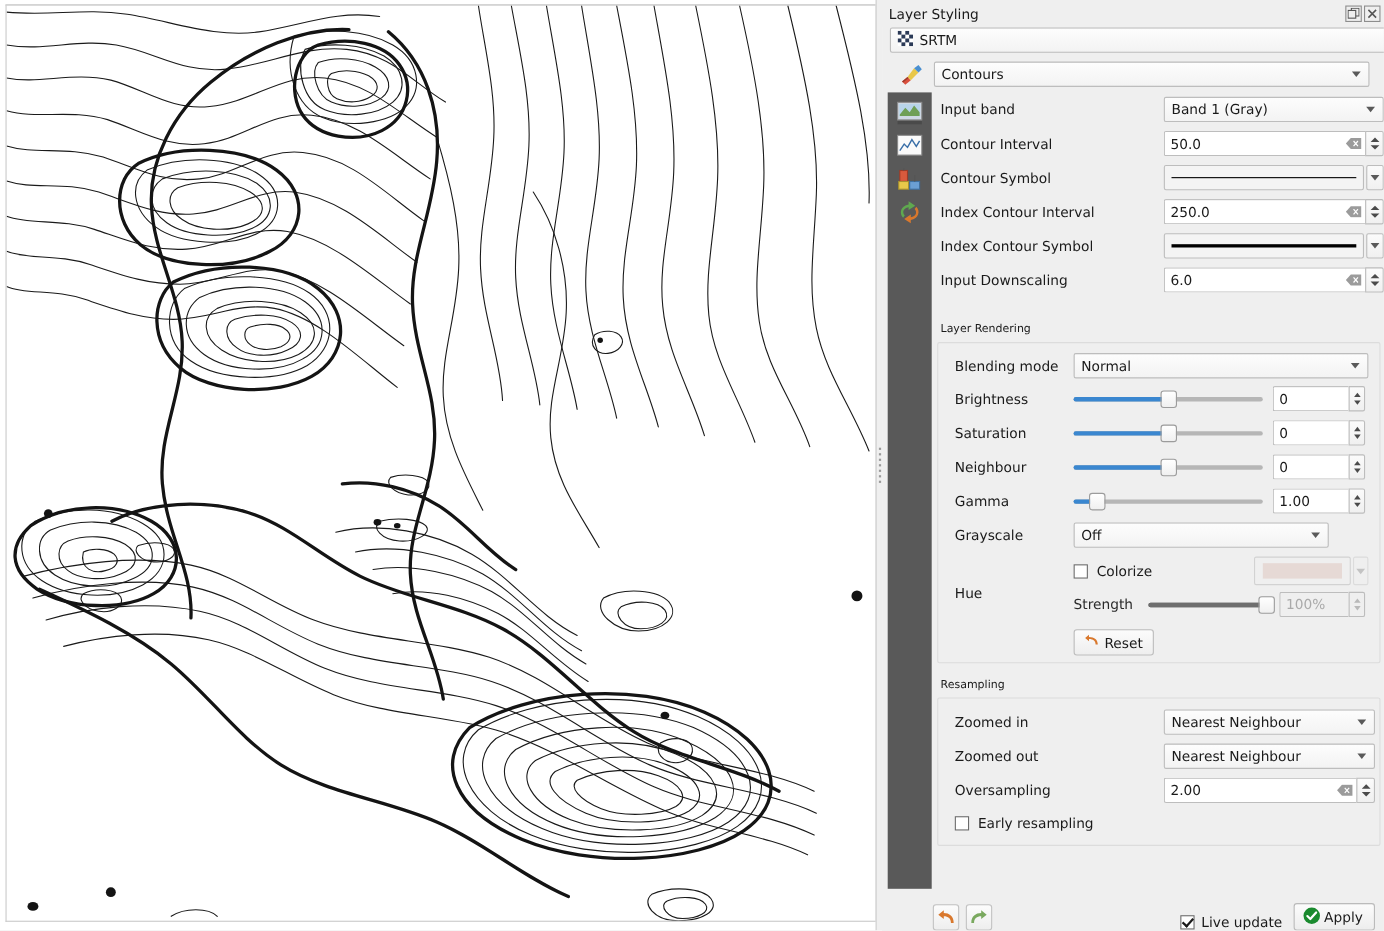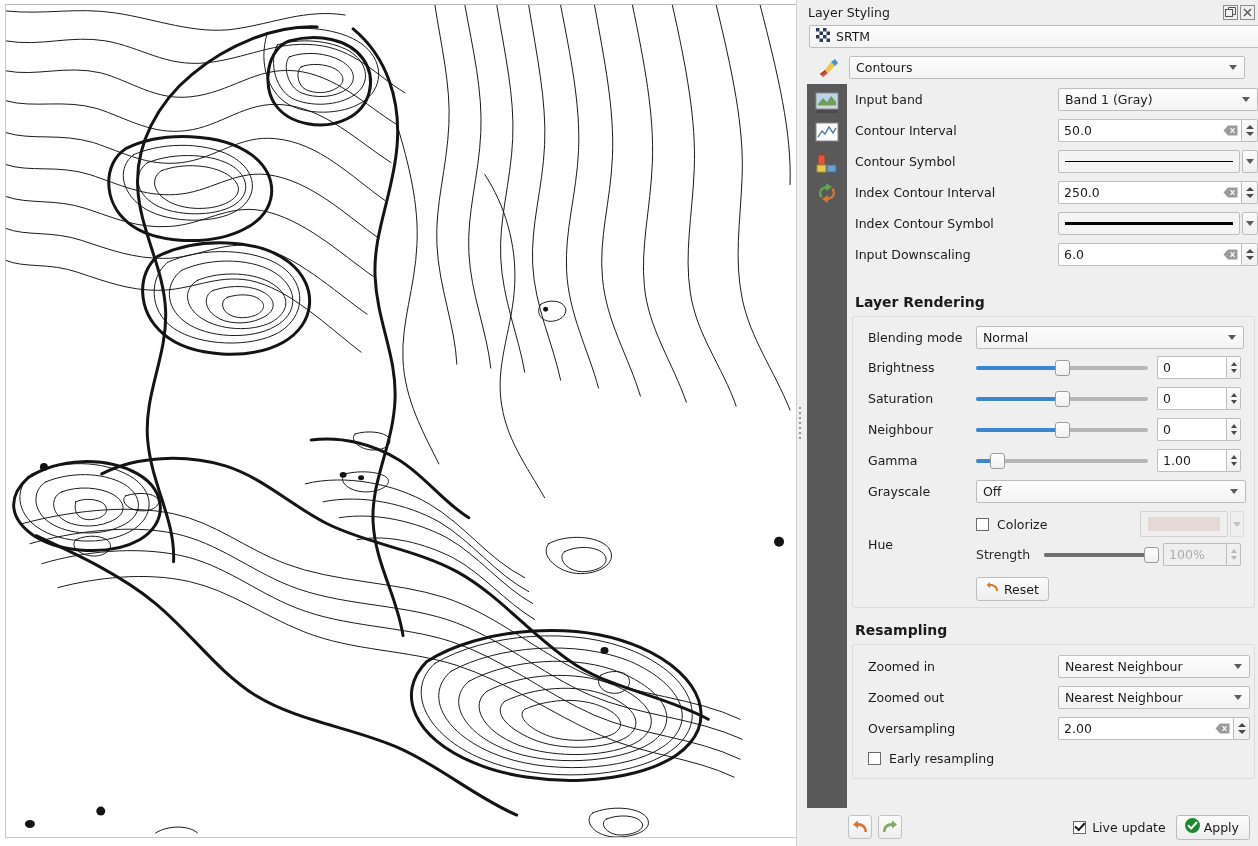--- a/index.html
+++ b/index.html
@@ -203,21 +203,21 @@
   }
   .symsel .drop .arrow {
     width: 0; height: 0;
     border-left: 4px solid transparent;
     border-right: 4px solid transparent;
     border-top: 5px solid #5a5a5a;
   }
 
   
   .grouptitle {
-    font-weight: bold; font-size: 14px;
+    font-weight: normal; font-size: 10px;
     padding: 0 0 6px 8px;
   }
   .groupbox {
     border: 1px solid #dcdcdc;
     border-radius: 2px;
     margin: 0 3px 0 5px;
     padding: 6px 4px 6px 4px;
     background: #efefef;
   }
 
@@ -338,21 +338,21 @@
     padding: 0 9px;
     gap: 5px;
     font-size: 12.5px;
   }
 
   
   #bottombar {
     position: absolute;
     left: 0; bottom: 0;
     width: 456px; height: 38px;
-    display: flex; align-items: center;
+    display: flex; align-items: flex-end;
     padding: 0 8px 0 46px;
     background: #efefef;
   }
   .iconbtn {
     width: 24px; height: 24px;
     background: linear-gradient(#fcfcfc, #eeeeee);
     border: 1px solid #c2c2c2;
     border-radius: 3px;
     display: flex; align-items: center; justify-content: center;
     margin-right: 6px;
@@ -745,21 +745,21 @@
               <div class="field">1.00</div>
               <div class="btns">
                 <span class="up"></span>
                 <span class="dn"></span>
               </div>
             </div>
           </div>
 
           <div class="row" style="height:31px;padding-left:11px">
             <span class="lbl" style="width:108px">Grayscale</span>
-            <div class="combo" style="width:270px">
+            <div class="combo" style="width:232px">
               <span class="label">Off</span>
               <span class="arrow"></span>
             </div>
           </div>
 
           <div style="display:flex;padding-left:11px;margin-top:2px">
             <div style="width:108px;padding-top:28px;font-size:12.5px">Hue</div>
             <div style="flex:1">
 
               <div style="display:flex;align-items:center;height:30px">

